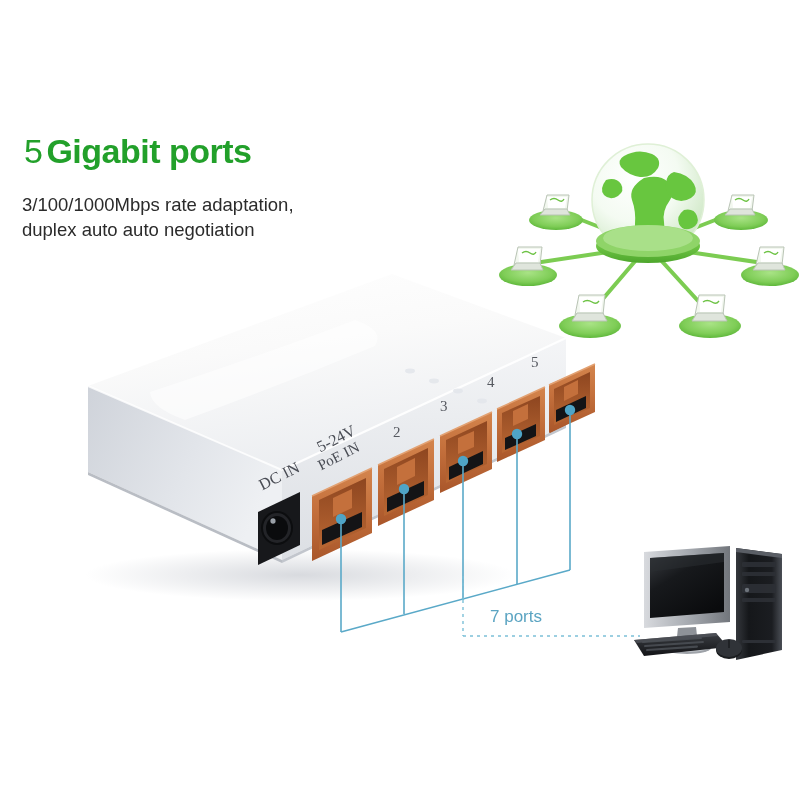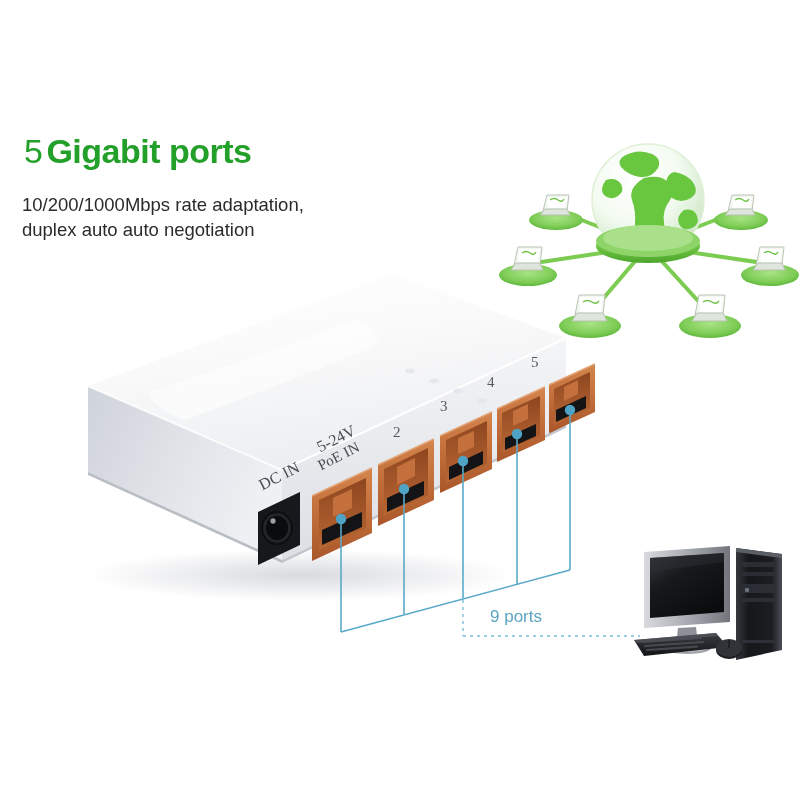--- a/index.html
+++ b/index.html
@@ -55,21 +55,21 @@
 </head>
 <body>
 
 <div id="stage">
 
   <div class="headline">
     <span class="num">5</span><span>Gigabit ports</span>
   </div>
 
   <div class="subtitle">
-    <div>10/200/1000Mbps rate adaptation,</div>
+    <div>3/100/1000Mbps rate adaptation,</div>
     <div>duplex auto auto negotiation</div>
   </div>
 
   <div class="globe-wrap">
     <svg width="302" height="250" viewBox="0 0 302 250">
       <defs>
         <radialGradient id="gGlobe" cx="38%" cy="30%" r="72%">
           <stop offset="0%" stop-color="#ffffff"></stop>
           <stop offset="55%" stop-color="#f4fbf2"></stop>
           <stop offset="100%" stop-color="#cfe8c6"></stop>
@@ -306,21 +306,21 @@
     <span class="dev-label lbl-dcin">DC IN</span>
     <span class="dev-label lbl-volt">5-24V</span>
     <span class="dev-label lbl-poe">PoE IN</span>
 
     <span class="portnum" style="left:393px;top:424px;">2</span>
     <span class="portnum" style="left:440px;top:398px;">3</span>
     <span class="portnum" style="left:487px;top:374px;">4</span>
     <span class="portnum" style="left:531px;top:354px;">5</span>
   </div>
 
-  <div class="callout-label">9 ports</div>
+  <div class="callout-label">7 ports</div>
 
   <div class="pc-wrap">
     <svg width="168" height="145" viewBox="0 0 168 145">
       <defs>
         <linearGradient id="screenG" x1="0" y1="0" x2="0.7" y2="1">
           <stop offset="0%" stop-color="#3a3d42"></stop>
           <stop offset="40%" stop-color="#17191c"></stop>
           <stop offset="100%" stop-color="#0a0b0d"></stop>
         </linearGradient>
         <linearGradient id="bezelG" x1="0" y1="0" x2="1" y2="0">

